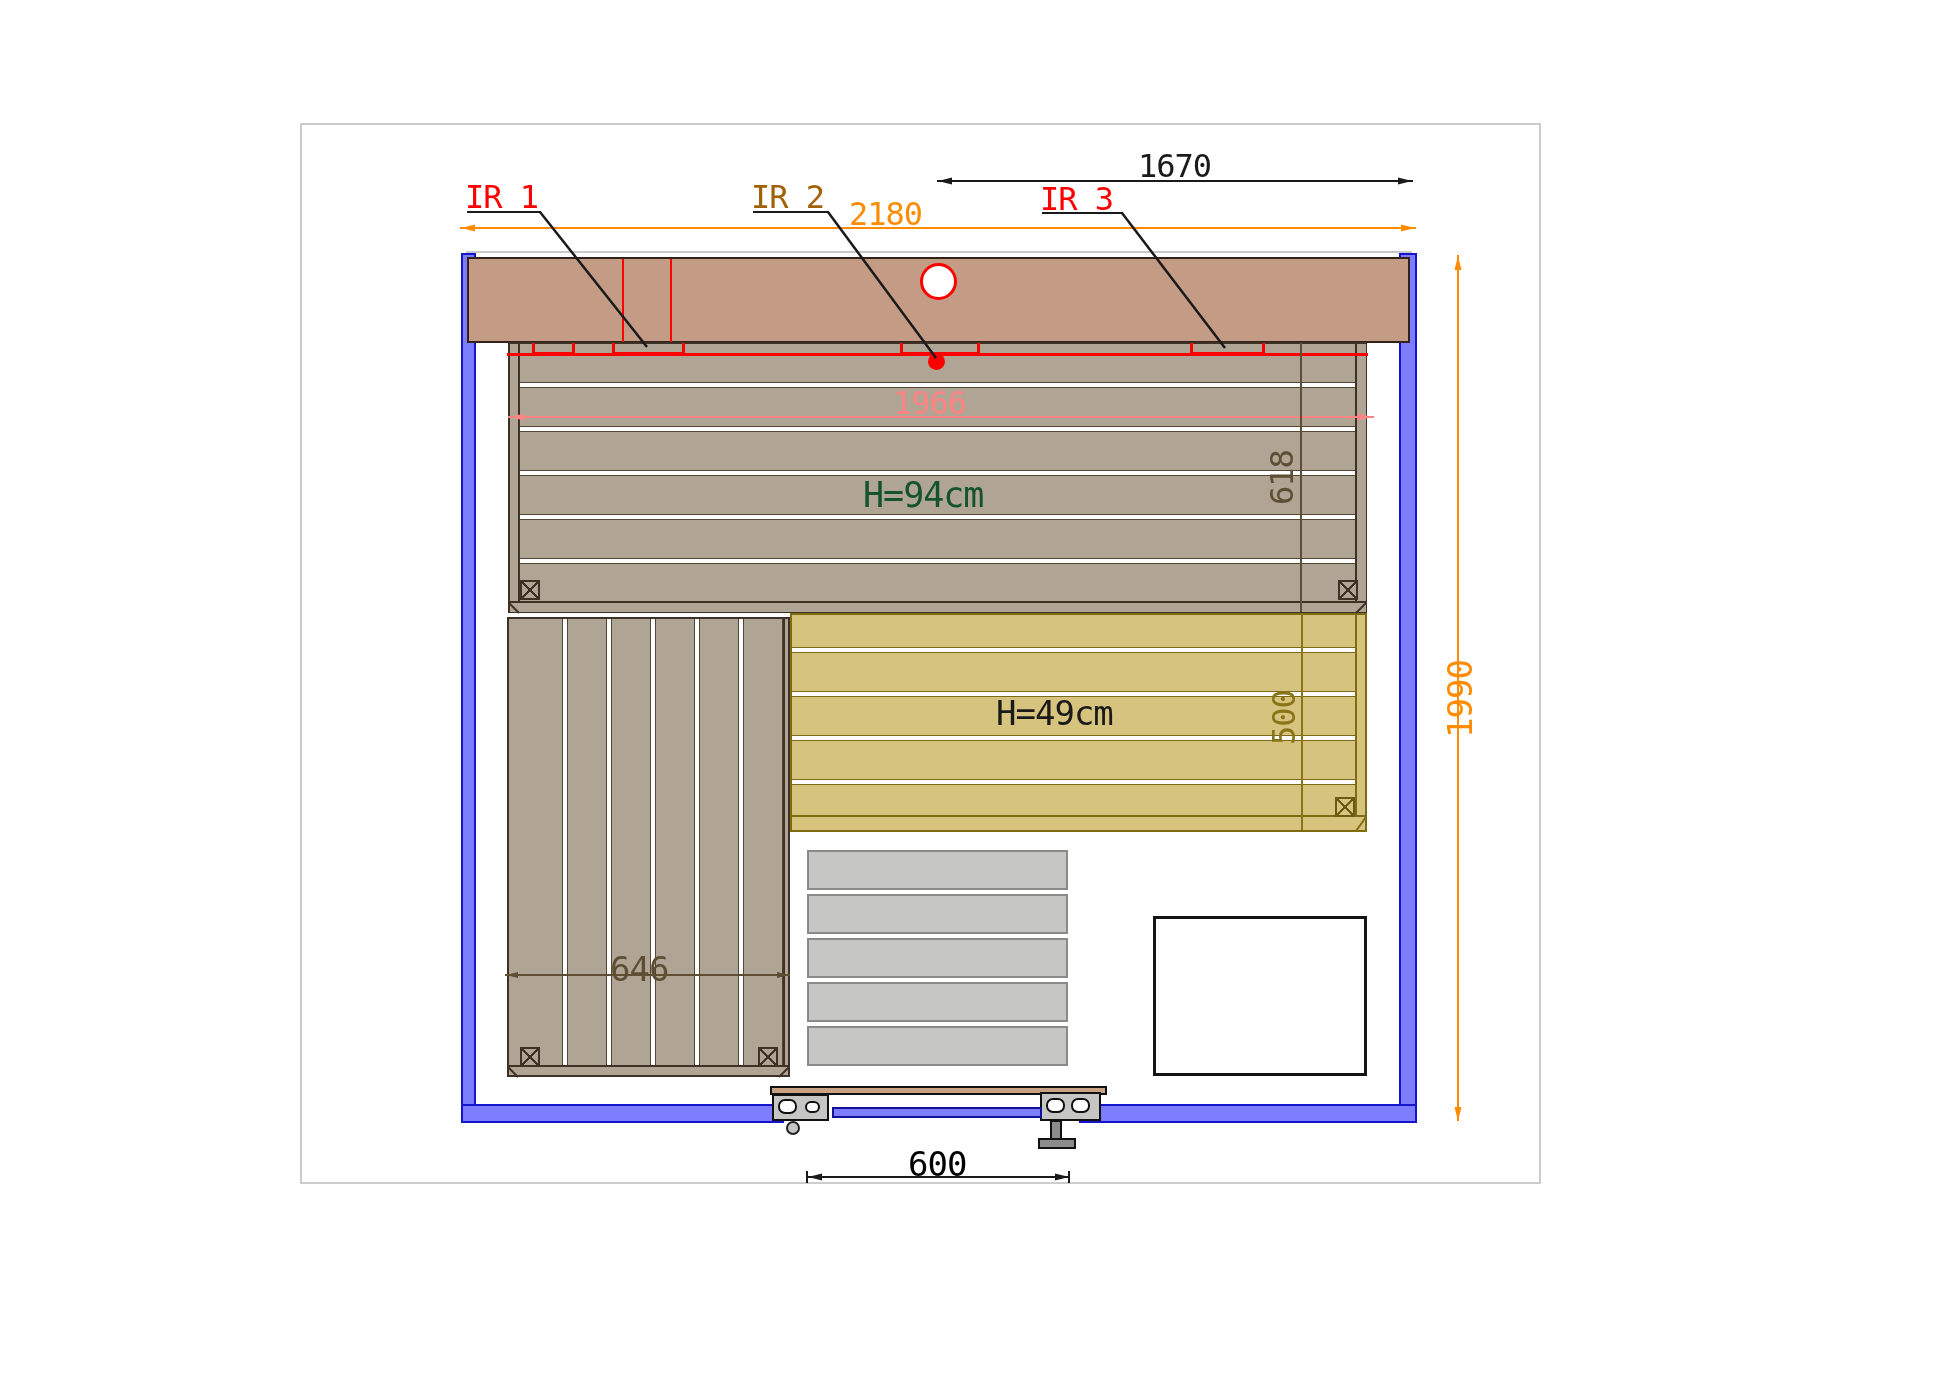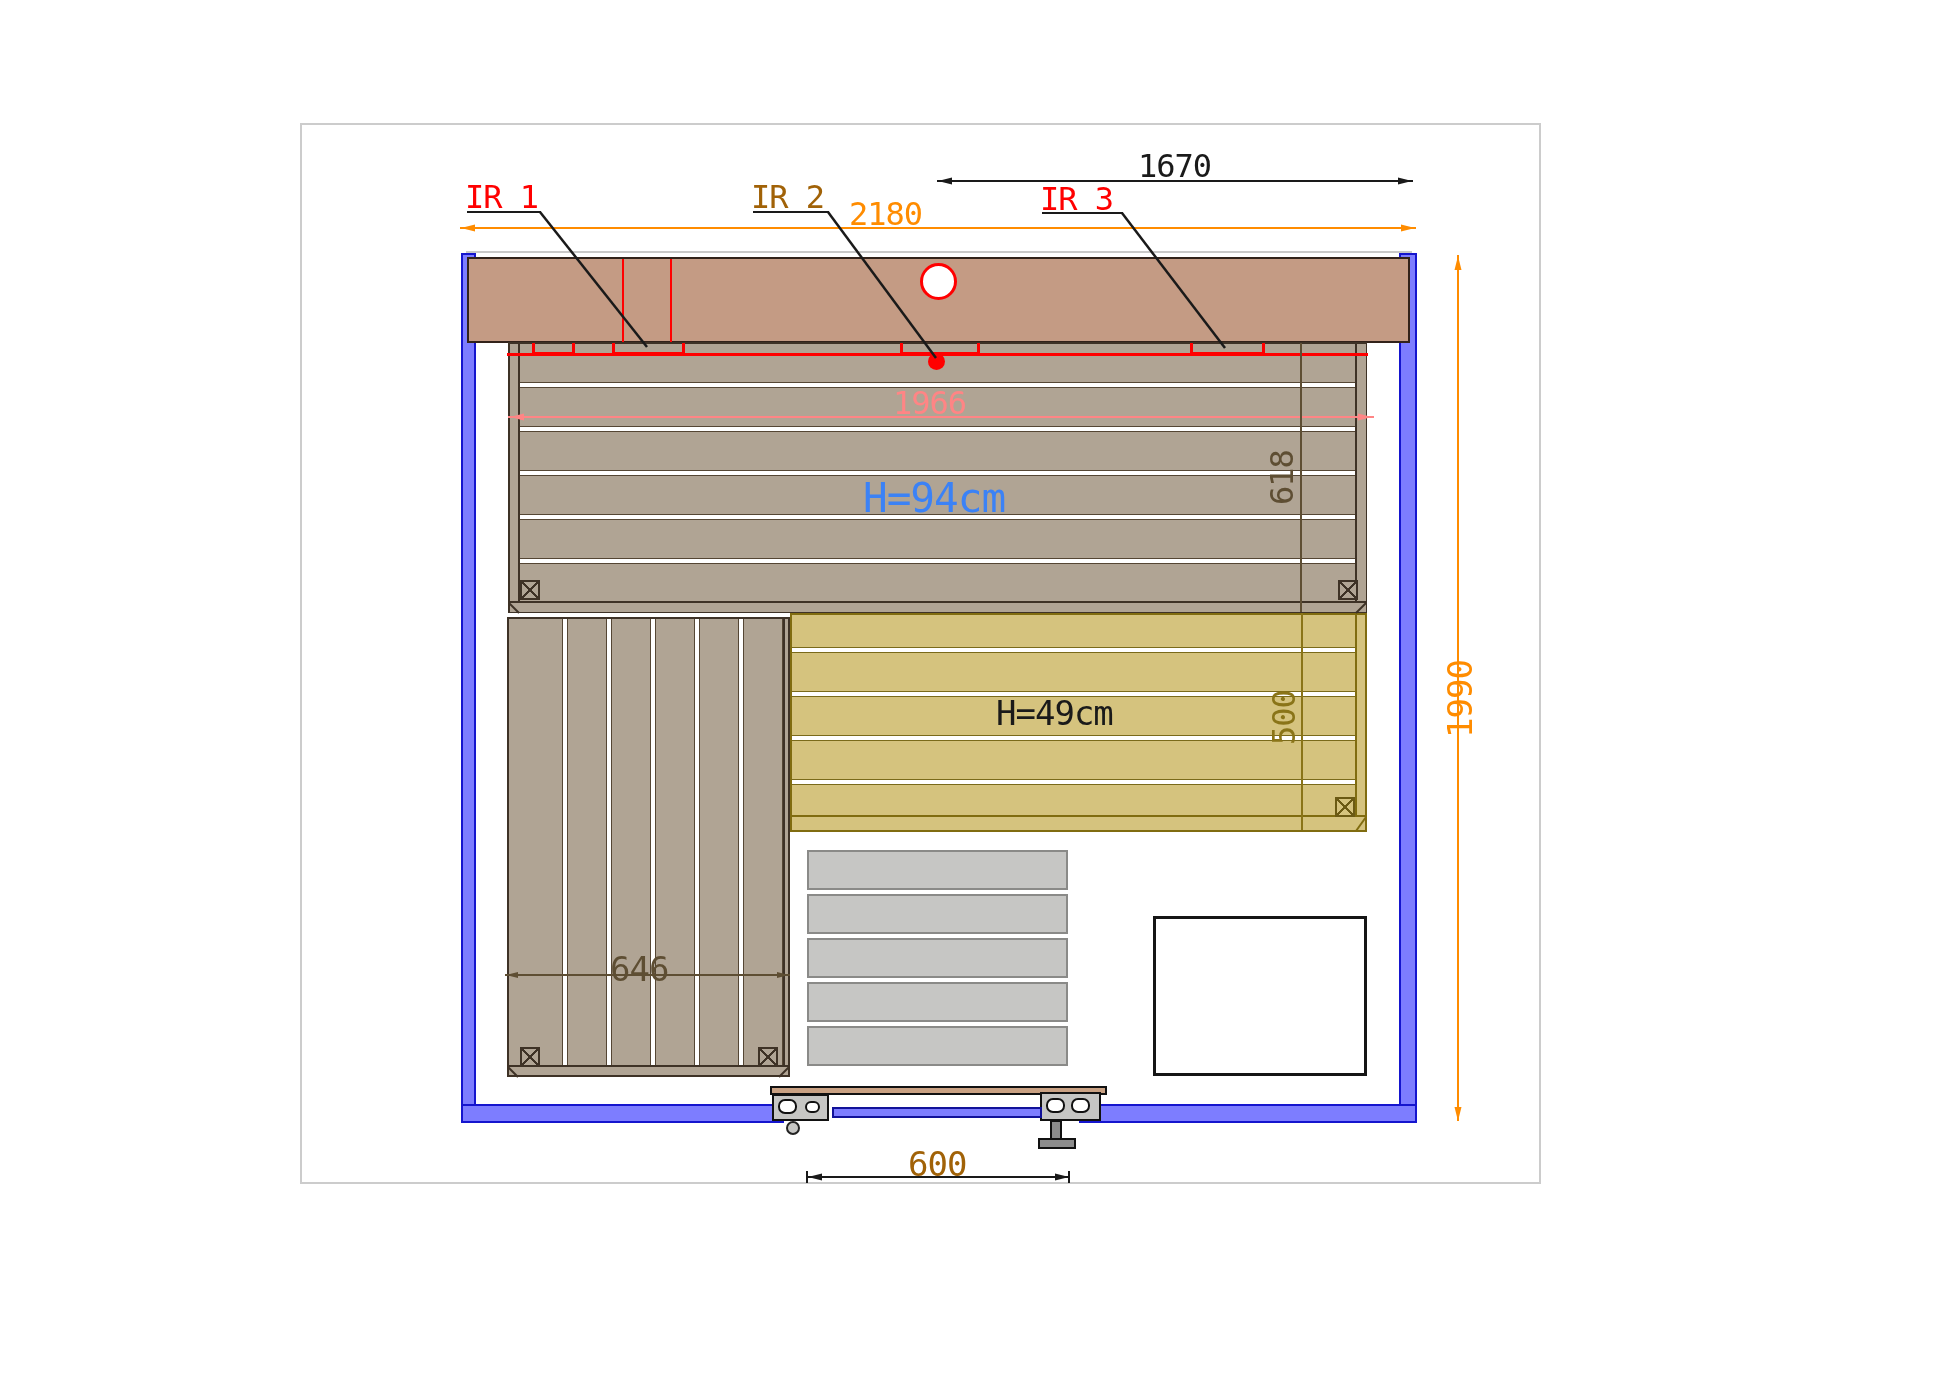--- a/index.html
+++ b/index.html
@@ -138,21 +138,21 @@
       <polygon points="789,975 777,972 777,978"></polygon>
     </g>
   </svg>
 
   <div class="t" style="left:1138px;top:150px;color:#1A1A1A;">1670</div>
   <div class="t" style="left:465px;top:181px;color:#FF0000;">IR 1</div>
   <div class="t" style="left:751px;top:181px;color:#a16207;">IR 2</div>
   <div class="t" style="left:1040px;top:183px;color:#FF0000;">IR 3</div>
   <div class="t" style="left:849px;top:198px;color:#FF8C00;">2180</div>
   <div class="t" style="left:893px;top:387px;color:#FF8585;">1966</div>
-  <div class="t" style="left:863px;top:478px;color:#3b82f6;font-size:41px;">H=94cm</div>
+  <div class="t" style="left:863px;top:478px;color:#14532d;font-size:35px;">H=94cm</div>
   <div class="t rot" style="left:1266px;top:505px;color:#5E4E33;">618</div>
   <div class="t" style="left:996px;top:696px;color:#1A1A1A;font-size:34px;">H=49cm</div>
   <div class="t rot" style="left:1268px;top:745px;color:#8A7418;">500</div>
   <div class="t rot" style="left:1443px;top:738px;color:#FF8C00;font-size:34px;">1990</div>
   <div class="t" style="left:610px;top:944px;color:#5E4E33;font-size:34px;margin-top:8px;">646</div>
-  <div class="t" style="left:908px;top:1147px;color:#a16207;font-size:34px;">600</div>
+  <div class="t" style="left:908px;top:1147px;color:#000000;font-size:34px;">600</div>
 
 </div>
 
 </body></html>

